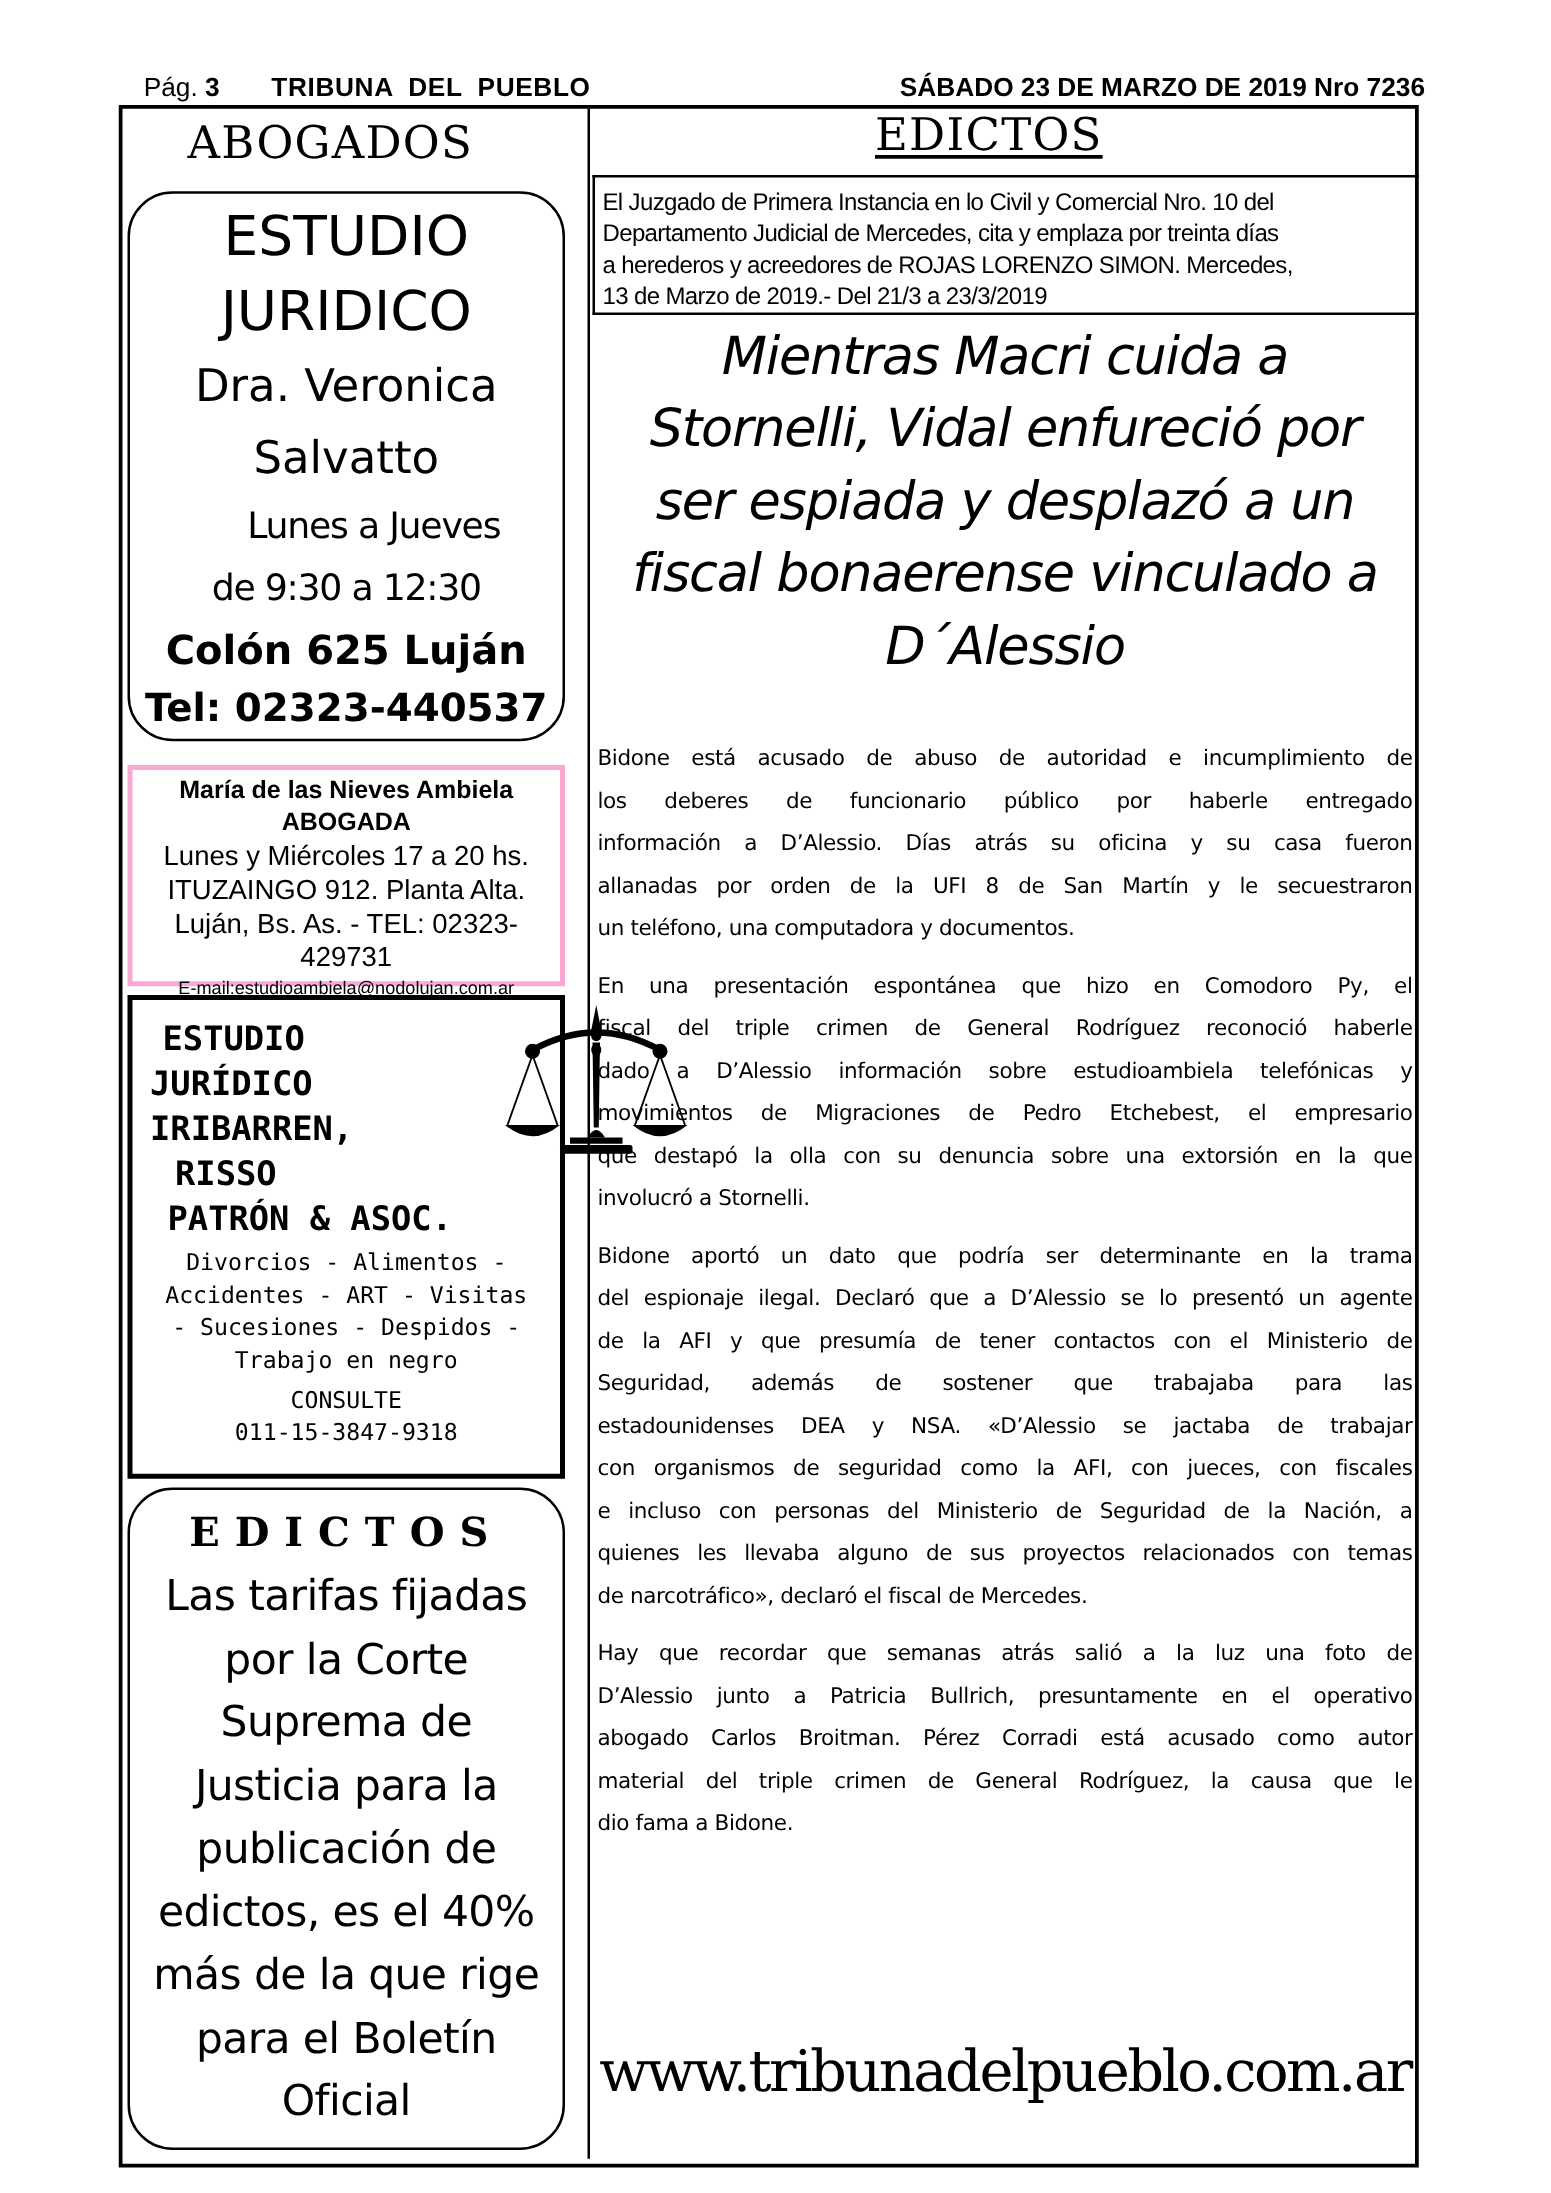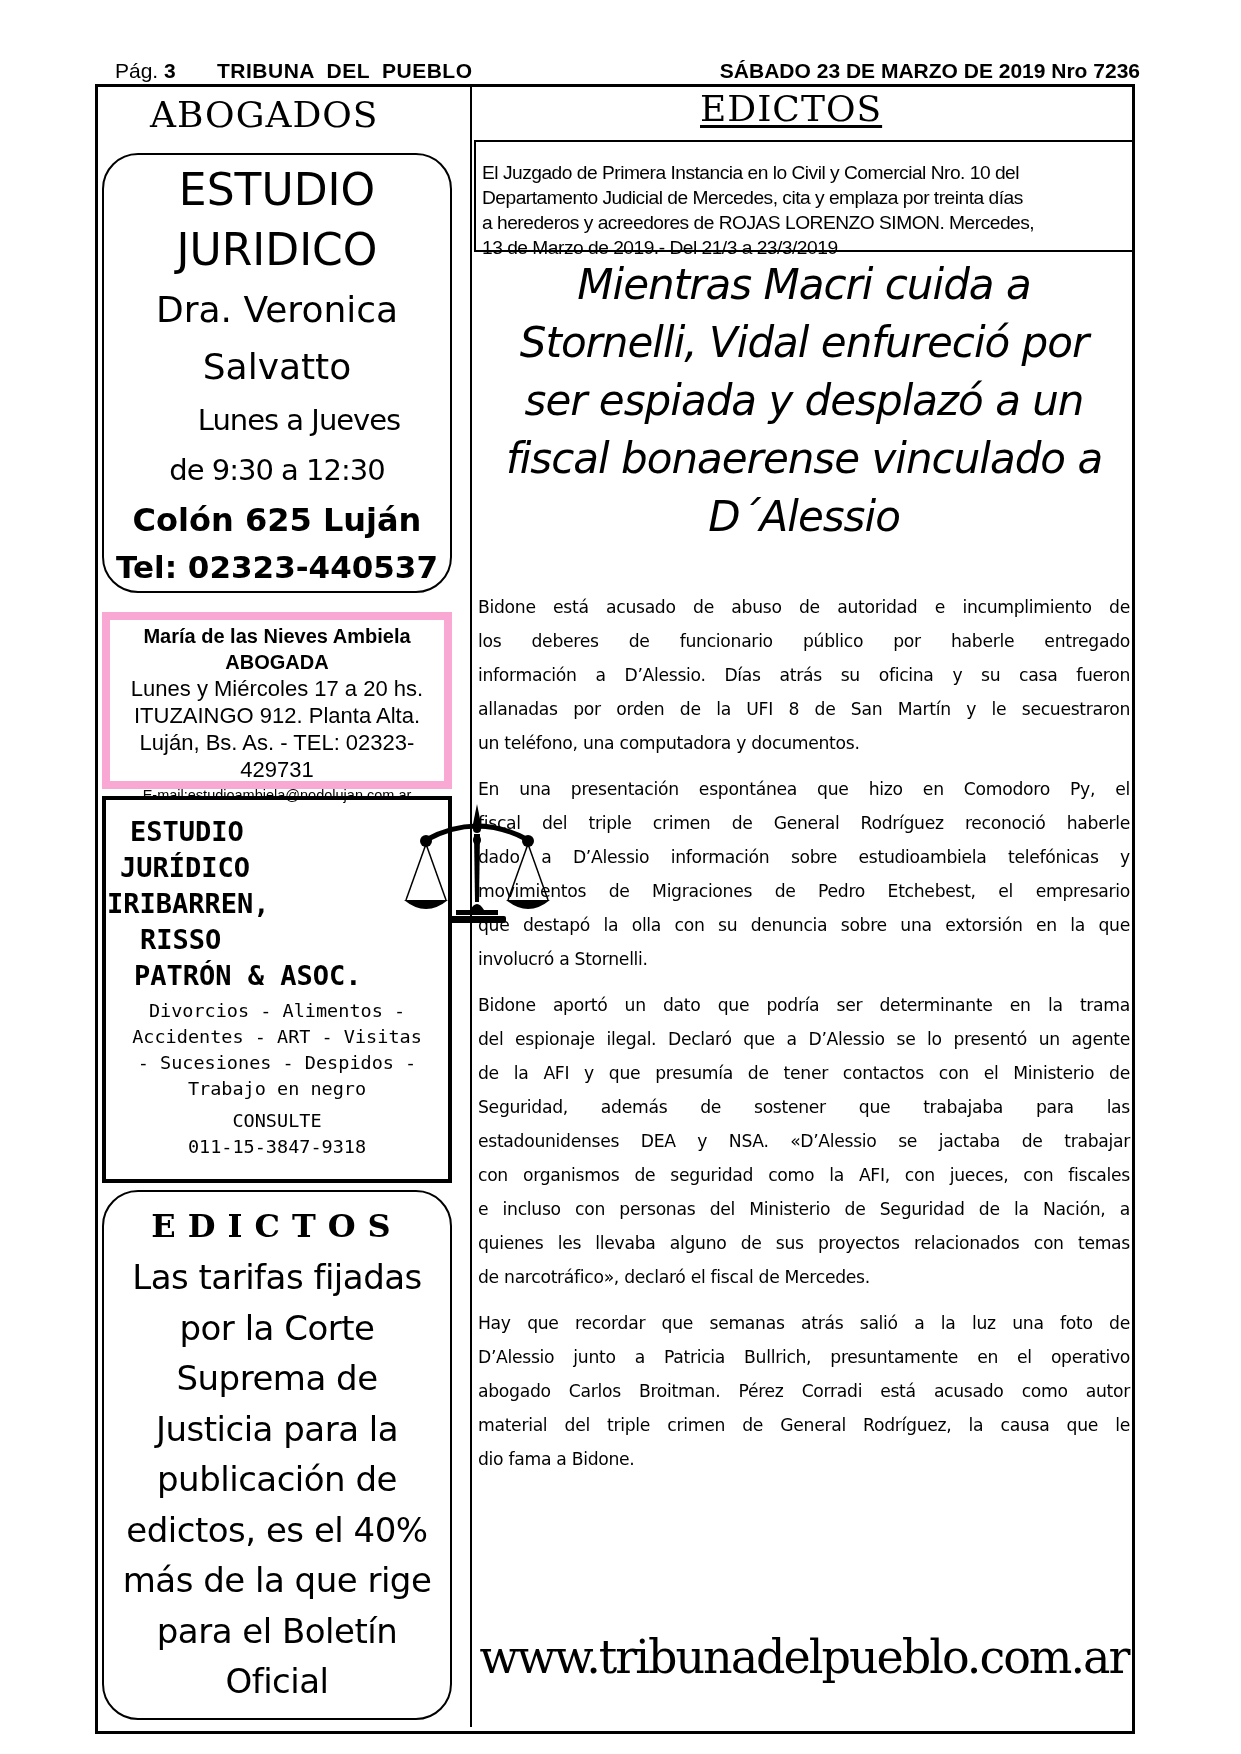--- a/index.html
+++ b/index.html
@@ -21,38 +21,38 @@
   .box-estudio1 .l { display: block; white-space: nowrap; }
   .box-estudio1 .e1 { font-size: 44px; margin-top: 6px; line-height: 58px; }
   .box-estudio1 .e2 { font-size: 44px; line-height: 62px; }
   .box-estudio1 .e3 { font-size: 36px; line-height: 58px; }
   .box-estudio1 .e4 { font-size: 36px; line-height: 56px; }
   .box-estudio1 .e5 { font-size: 29px; line-height: 50px; letter-spacing: -1px; margin-left: 44px; }
   .box-estudio1 .e6 { font-size: 29px; line-height: 50px; letter-spacing: -1px; text-align: center; }
   .box-estudio1 .e7 { font-size: 32px; line-height: 50px; font-weight: bold; }
   .box-estudio1 .e8 { font-size: 31px; line-height: 44px; font-weight: bold; letter-spacing: 0px; }
 
-  .box-ambiela { position: absolute; left: 102px; top: 612px; width: 350px; height: 177px; border: 8px solid #f9a8d4; box-sizing: border-box; text-align: center; font-family: "Liberation Sans", sans-serif; padding-top: 3px; }
+  .box-ambiela { position: absolute; left: 102px; top: 612px; width: 350px; height: 177px; border: 4px solid #f9a8d4; box-sizing: border-box; text-align: center; font-family: "Liberation Sans", sans-serif; padding-top: 3px; }
   .box-ambiela .name { font-size: 20px; font-weight: bold; line-height: 26px; display: block; }
   .box-ambiela .role { font-size: 20px; font-weight: bold; line-height: 26px; display: block; }
   .box-ambiela .info { font-size: 22px; line-height: 27px; display: block; }
   .box-ambiela .mail { font-size: 14.5px; line-height: 24px; display: block; }
 
   .box-iribarren { position: absolute; left: 102px; top: 796px; width: 350px; height: 387px; border: 4px solid #000; box-sizing: border-box; font-family: "DejaVu Sans Mono", monospace; }
   .box-iribarren .big { position: absolute; font-size: 27px; font-weight: bold; white-space: nowrap; }
   .box-iribarren .svc { position: absolute; left: 0; width: 100%; text-align: center; font-size: 18.5px; line-height: 26px; white-space: nowrap; }
   .box-iribarren .scale { position: absolute; left: 298px; top: 2px; width: 146px; height: 130px; }
 
   .box-edictos2 { position: absolute; left: 102px; top: 1190px; width: 350px; height: 530px; border: 2px solid #000; border-radius: 36px; box-sizing: border-box; text-align: center; font-family: "DejaVu Sans", sans-serif; }
   .box-edictos2 .ttl { display: block; font-family: "DejaVu Serif", serif; font-weight: 900; font-size: 32px; letter-spacing: 12px; margin-top: 14px; line-height: 40px; }
   .box-edictos2 .body { display: block; font-size: 34px; line-height: 50.5px; margin-top: 6px; letter-spacing: -0.5px; }
 
   
   .edictos-title { position: absolute; left: 700px; top: 88px; font-family: "DejaVu Serif", serif; font-size: 36px; letter-spacing: 1px; text-decoration: underline; text-underline-offset: 4px; font-variant: small-caps; }
-  .box-edicto { position: absolute; left: 474px; top: 140px; width: 661px; height: 112px; border: 2px solid #000; border-right: none; box-sizing: border-box; padding: 18px 0 0 6px; font-family: "Liberation Sans", sans-serif; font-size: 19.2px; line-height: 25px; letter-spacing: -0.5px; }
+  .box-edicto { position: absolute; left: 474px; top: 140px; width: 661px; height: 112px; border: 2px solid #000; border-right: none; box-sizing: border-box; padding: 8px 0 0 6px; font-family: "Liberation Sans", sans-serif; font-size: 19.2px; line-height: 25px; letter-spacing: -0.5px; }
   .box-edicto span { display: block; white-space: nowrap; }
 
   .headline { position: absolute; left: 474px; top: 256px; width: 660px; text-align: center; font-family: "DejaVu Sans", sans-serif; font-style: italic; font-size: 42px; line-height: 58px; letter-spacing: -1px; }
   .headline span { display: block; white-space: nowrap; }
 
   .article { position: absolute; left: 478px; top: 590px; width: 652px; font-family: "DejaVu Sans", sans-serif; font-size: 17.2px; line-height: 34px; letter-spacing: -0.3px; }
   .article p { margin: 0 0 12px 0; text-align: justify; }
   .article p span { display: block; text-align: justify; text-align-last: justify; white-space: nowrap; }
   .article p span.last { text-align-last: left; }
 
@@ -88,21 +88,21 @@
   <span class="role">ABOGADA</span>
   <span class="info">Lunes y Miércoles 17 a 20 hs.</span>
   <span class="info">ITUZAINGO 912. Planta Alta.</span>
   <span class="info">Luján, Bs. As. - TEL: 02323-429731</span>
   <span class="mail">E-mail:estudioambiela@nodolujan.com.ar</span>
 </div>
 
 <div class="box-iribarren">
   <span class="big" style="left:24px; top:16px;">ESTUDIO</span>
   <span class="big" style="left:14px; top:52px;">JURÍDICO</span>
-  <span class="big" style="left:1px; top:88px;">IRIBARREN,</span>
+  <span class="big" style="left:14px; top:88px;">IRIBARREN,</span>
   <span class="big" style="left:34px; top:124px;">RISSO</span>
   <span class="big" style="left:28px; top:160px;">PATRÓN &amp; ASOC.</span>
   <span class="svc" style="top:198px;">Divorcios - Alimentos -</span>
   <span class="svc" style="top:224px;">Accidentes - ART - Visitas</span>
   <span class="svc" style="top:250px;">- Sucesiones - Despidos -</span>
   <span class="svc" style="top:276px;">Trabajo en negro</span>
   <span class="svc" style="top:308px;">CONSULTE</span>
   <span class="svc" style="top:334px;">011-15-3847-9318</span>
   <svg class="scale" viewBox="0 0 146 130">
     <path d="M73 2 L77 22 L69 22 Z" fill="#000"></path>

